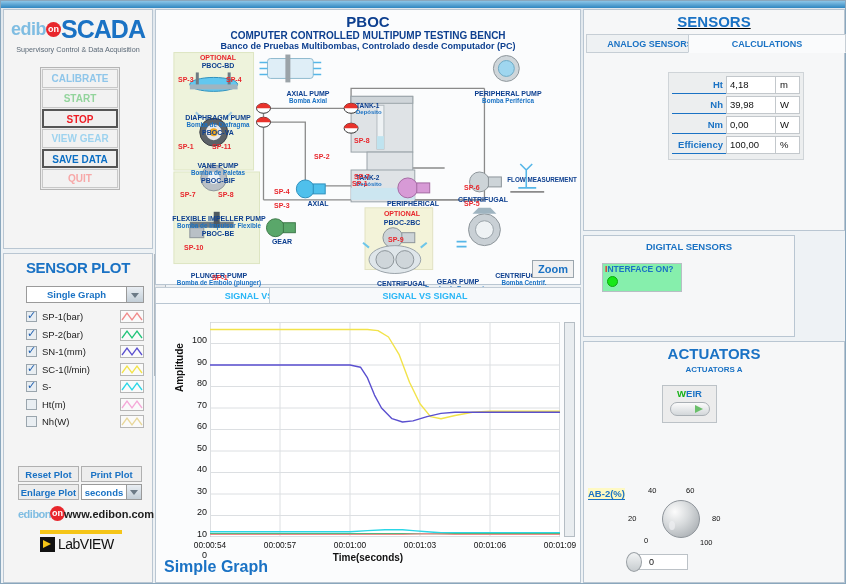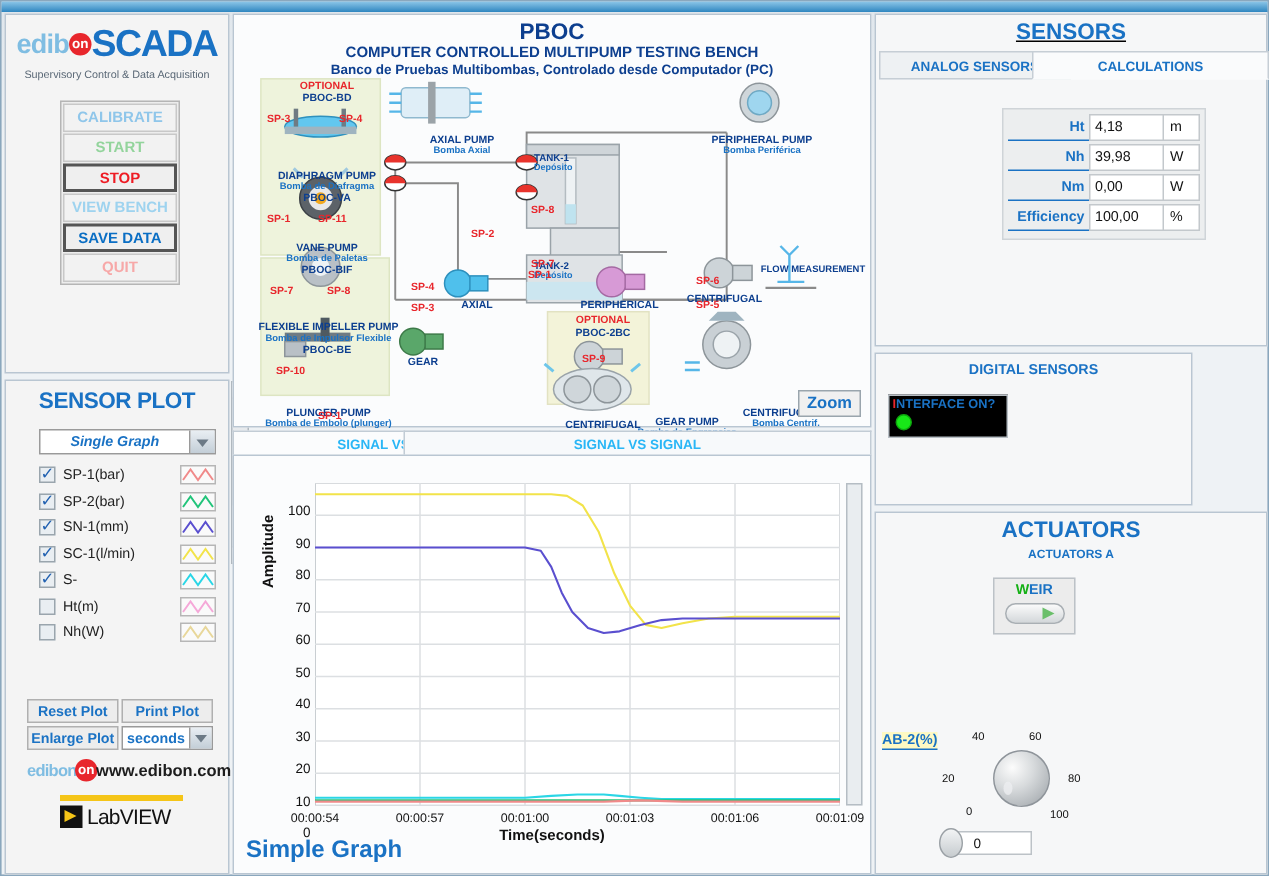--- a/index.html
+++ b/index.html
@@ -36,21 +36,21 @@
   .mbtn.em { border:2px solid #555; background:#efefef; }
   .c-cal { color:#8fc6ea; } .c-start { color:#93d49c; } .c-stop { color:#ee1c24; }
   .c-view { color:#9ed3ef; } .c-save { color:#0a6ec4; } .c-quit { color:#f7a8a8; }
 
   
   #sensorplot { left:2px; top:252px; width:150px; height:330px;
                 background:#f4f4f4; border:1px solid #b9c6d2; }
   #sp-title { text-align:center; font-size:15px; font-weight:bold;
               color:#1a72c4; padding-top:5px; letter-spacing:-.3px; }
   #graphsel { margin:10px 8px 4px 22px; height:17px; background:#fff;
-              border:1px solid #9a9a9a; display:flex; align-items:center;font-style:italic; }
+              border:1px solid #9a9a9a; display:flex; align-items:center; }
   #graphsel span { flex:1; text-align:center; font-size:9.5px; font-weight:bold; color:#1a72c4; }
   .combo-arrow { width:17px; height:15px; background:linear-gradient(#e9eef3,#c3ced7);
                  border-left:1px solid #9a9a9a; position:relative; }
   .combo-arrow:after { content:""; position:absolute; left:4px; top:6px;
                        border-left:4px solid transparent; border-right:4px solid transparent;
                        border-top:5px solid #6c7a86; }
   #legend { position:absolute; left:22px; top:54px; width:118px; height:122px; }
   .lrow { display:flex; align-items:center; height:17.5px; }
   .cbx { width:11px; height:11px; border:1px solid #9aa5ad; background:#e9eef2;
          margin-right:5px; position:relative; flex:none; }
@@ -156,22 +156,22 @@
           border-bottom:1px solid #1a72c4; }
   .cval { width:50px; background:#fff; border:1px solid #c3c8cc;
           font-size:9.5px; color:#111; line-height:16px; padding-left:3px; }
   .cunit { flex:1; background:#fff; border:1px solid #c3c8cc; border-left:none;
            font-size:9.5px; color:#111; line-height:16px; padding-left:4px; }
 
   #digital { left:582px; top:234px; width:212px; height:102px;
              background:#f6f7f8; border:1px solid #b9c6d2; }
   #dig-title { text-align:center; font-size:9.5px; font-weight:bold; color:#1a72c4;
                padding-top:5px; }
-  #ifbox { position:absolute; left:8px; top:27px; width:80px; height:29px;
-           background:#000000; border:1px solid #b7bec4; }
+  #ifbox { position:absolute; left:18px; top:27px; width:80px; height:29px;
+           background:#86efac; border:1px solid #b7bec4; }
   #iflbl { font-size:8.5px; font-weight:bold; padding-left:2px; }
   #iflbl .r { color:#e8262c; } #iflbl .b { color:#1a72c4; }
   #ifled { width:11px; height:11px; border-radius:50%; background:#18e818;
            border:1px solid #0da80d; margin:2px 0 0 4px; }
 
   #actuators { left:582px; top:340px; width:262px; height:242px;
                background:#f6f7f8; border:1px solid #b9c6d2; }
   #act-sub { text-align:center; font-size:8px; font-weight:bold; color:#1a72c4; margin-top:3px; }
   #weirbox { position:absolute; left:78px; top:43px; width:55px; height:38px;
              background:#ececec; border:1px solid #bcc2c7; }
@@ -212,21 +212,21 @@
           <span class="logo-dot">on</span>
         <span class="logo-scada">SCADA</span>
       </div>
       <div class="logo-sub">Supervisory Control &amp; Data Acquisition</div>
     </div>
 
     <div id="btnstack">
       <div class="mbtn c-cal">CALIBRATE</div>
       <div class="mbtn c-start">START</div>
       <div class="mbtn em c-stop">STOP</div>
-      <div class="mbtn c-view">VIEW BENCH</div>
+      <div class="mbtn c-view">VIEW GEAR</div>
       <div class="mbtn em c-save">SAVE DATA</div>
       <div class="mbtn c-quit">QUIT</div>
     </div>
   </div>
 
   <div class="panel" id="sensorplot">
     <div id="sp-title">SENSOR PLOT</div>
 
     <div id="graphsel">
       <span>Single Graph</span>

